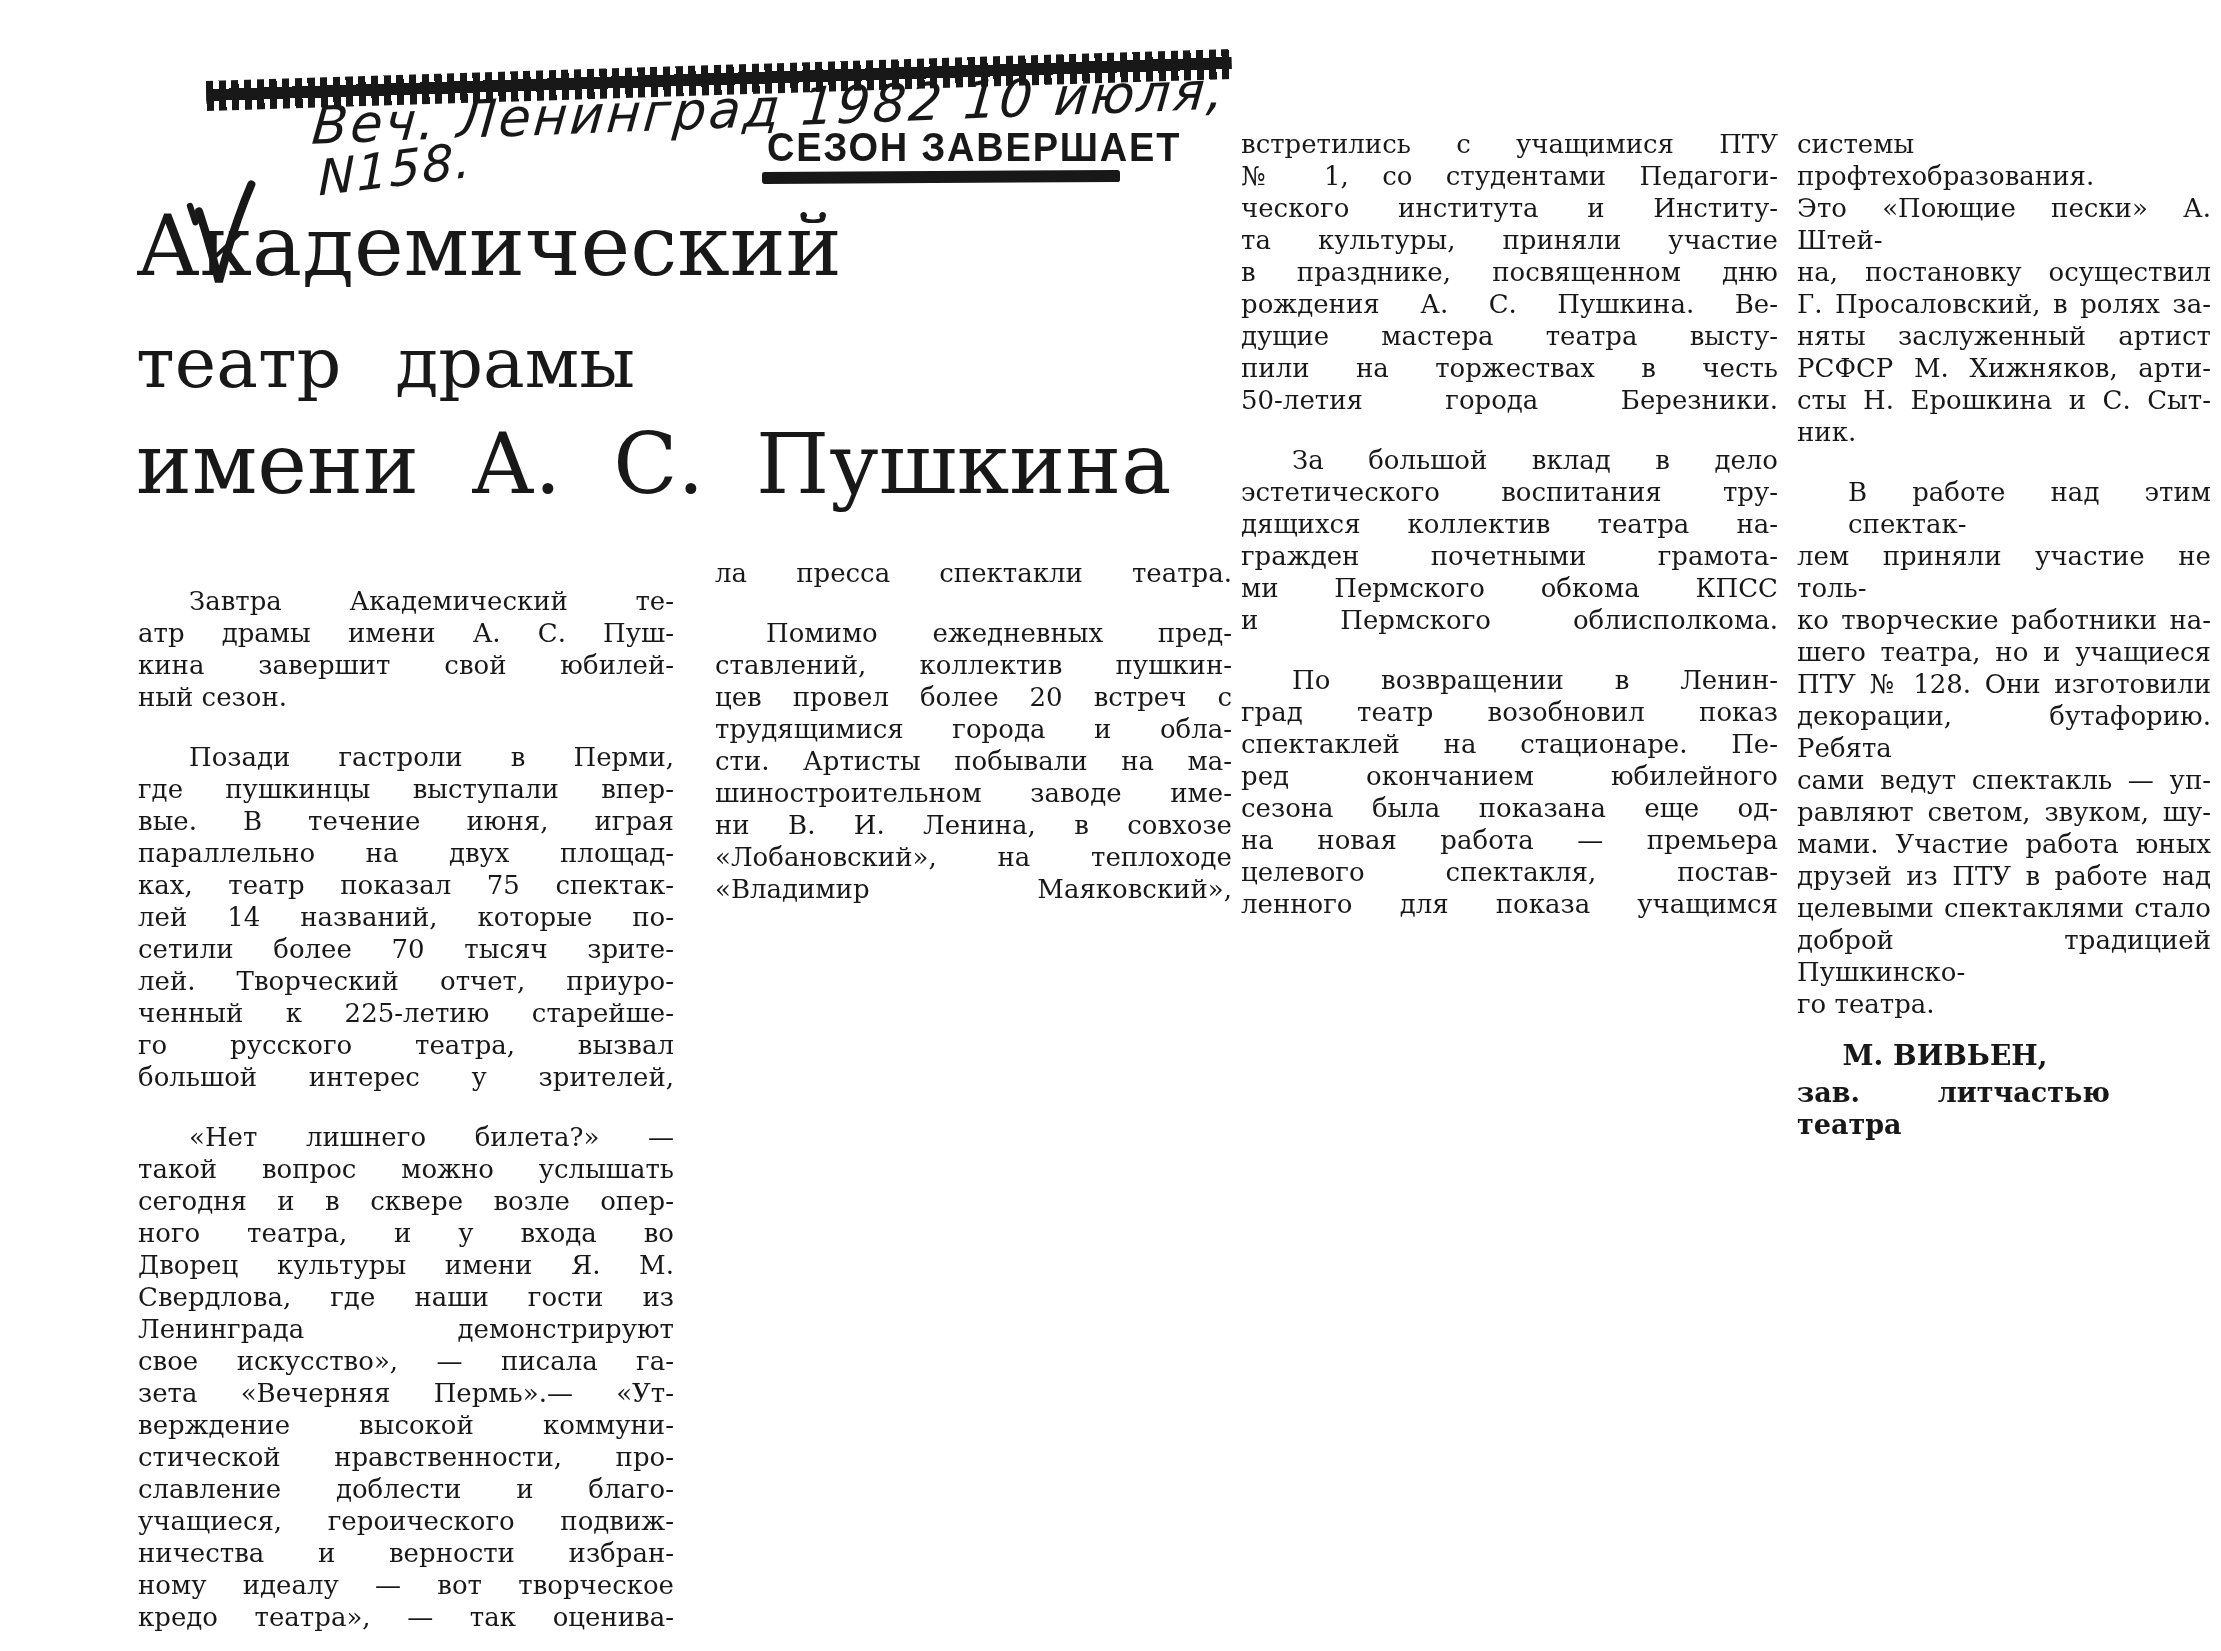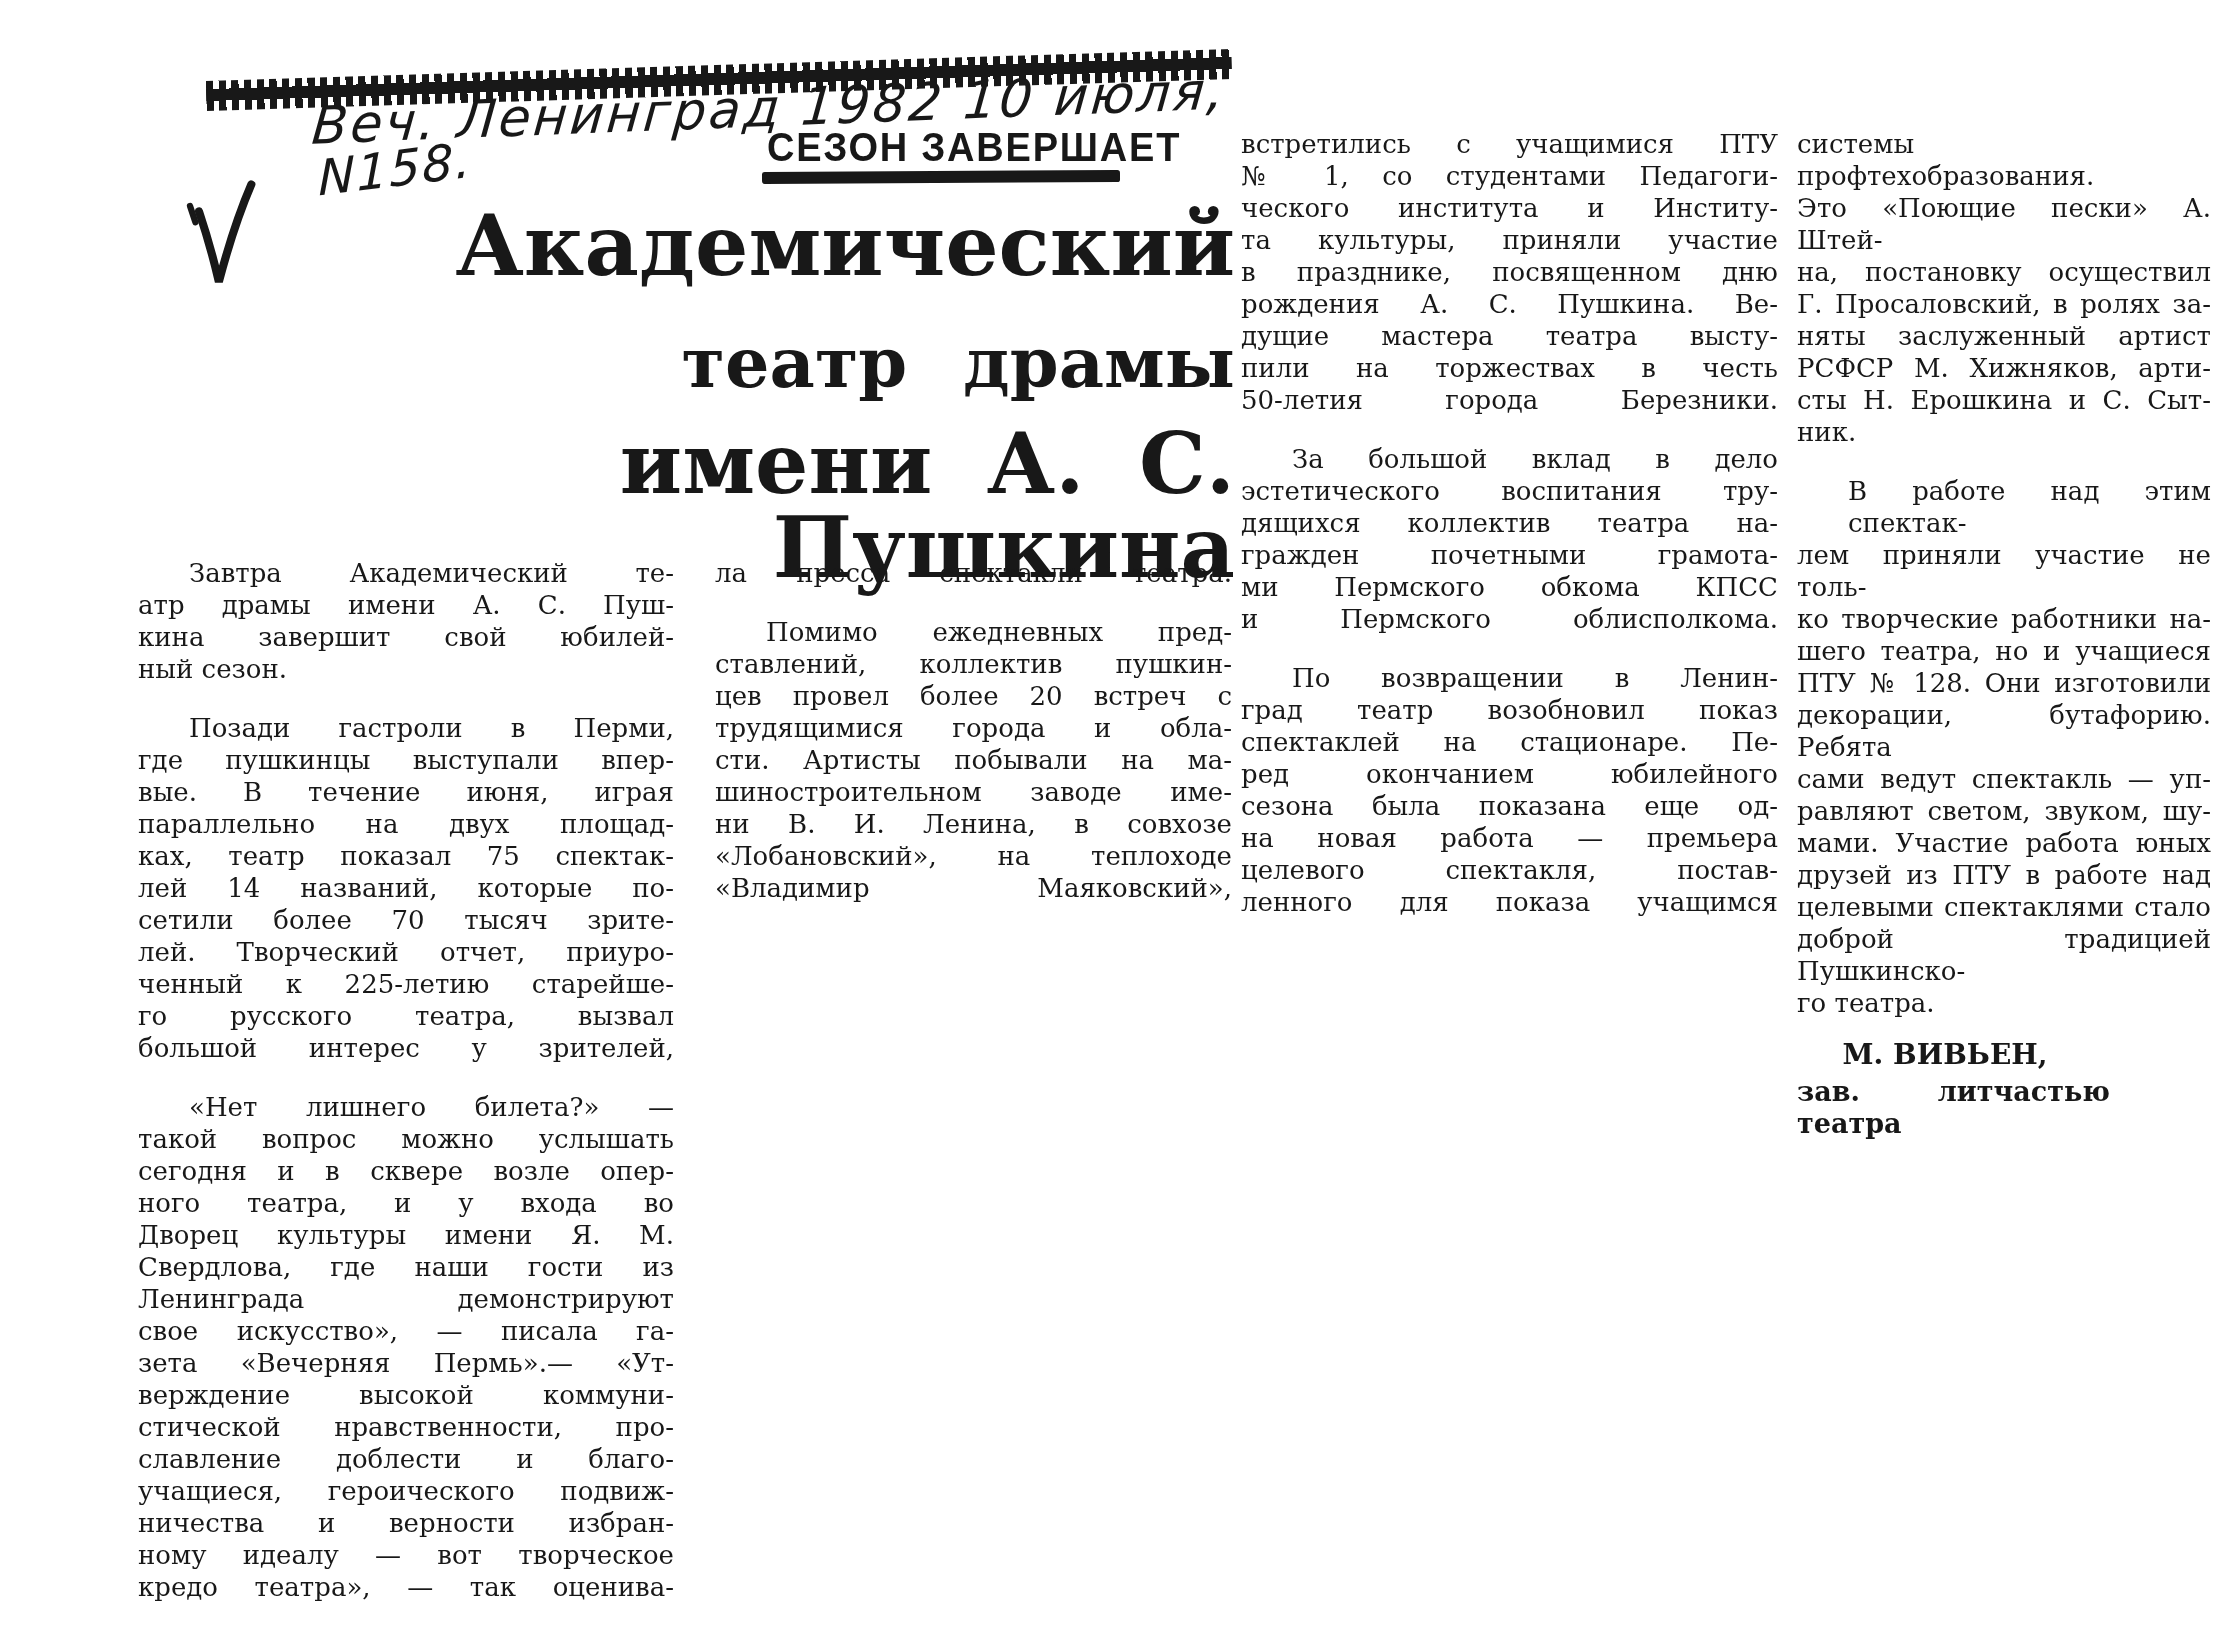--- a/index.html
+++ b/index.html
@@ -28,35 +28,35 @@
     position:absolute;left:767px;top:126px;font-family:"Liberation Sans","DejaVu Sans",sans-serif;
     font-weight:bold;font-size:38px;letter-spacing:1.8px;white-space:nowrap;transform:scaleY(1.05);
   }
   .kicker-rule{
     position:absolute;left:762px;top:171px;width:358px;height:11.8px;
     background:var(--ink,#181818);border-radius:2.7px;transform:rotate(-0.3deg);
   }
   .check{position:absolute;left:184px;top:179px;width:104px;height:110px;}
   
   .title{
-    position:absolute;left:136px;top:204px;width:1099px;text-align:right;
-    font-weight:bold;line-height:1;letter-spacing:0px;
+    position:absolute;left:136px;top:204px;width:1099px;text-align:left;
+    font-weight:normal;line-height:1;letter-spacing:0px;
   }
   .title .t1{font-size:84px;}
   .title .t2{font-size:70px;margin-top:40px;word-spacing:0.45em;}
   .title .t3{font-size:84px;margin-top:24.4px;word-spacing:0.3em;}
   
   .col{position:absolute;font-size:26px;line-height:32px;}
   #col1{left:138px;top:557px;width:536px;}
   #col2{left:715px;top:557px;width:517px;}
   #col3{left:1241px;top:128px;width:537px;}
   #col4{left:1797px;top:128px;width:414px;}
   .para{margin-top:27px;}
   .para:first-child{margin-top:0;}
-  .para.indent .bline:first-child{padding-left:51px;}
+  .para.indent .bline:first-child{padding-left:51px;margin-top:28px;}
   .bline{text-align:justify;text-align-last:justify;}
   .bline.left{text-align-last:left;}
   
   .signature{margin-top:20px;font-weight:bold;}
   .sig-name{font-size:28px;text-align:center;padding-right:118px;}
   .sig-role{font-size:27px;margin-top:5.4px;text-align:justify;text-align-last:justify;padding-right:101px;}
 </style>
 </head>
 <body>
 

